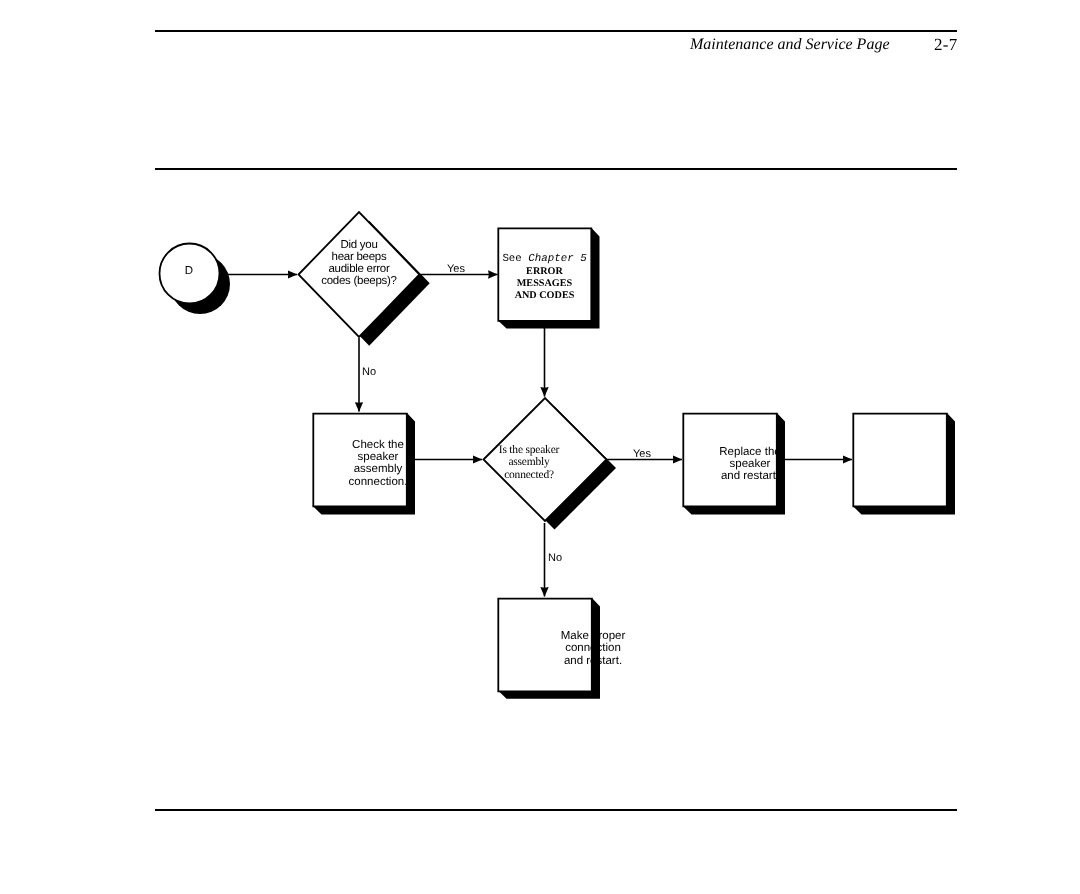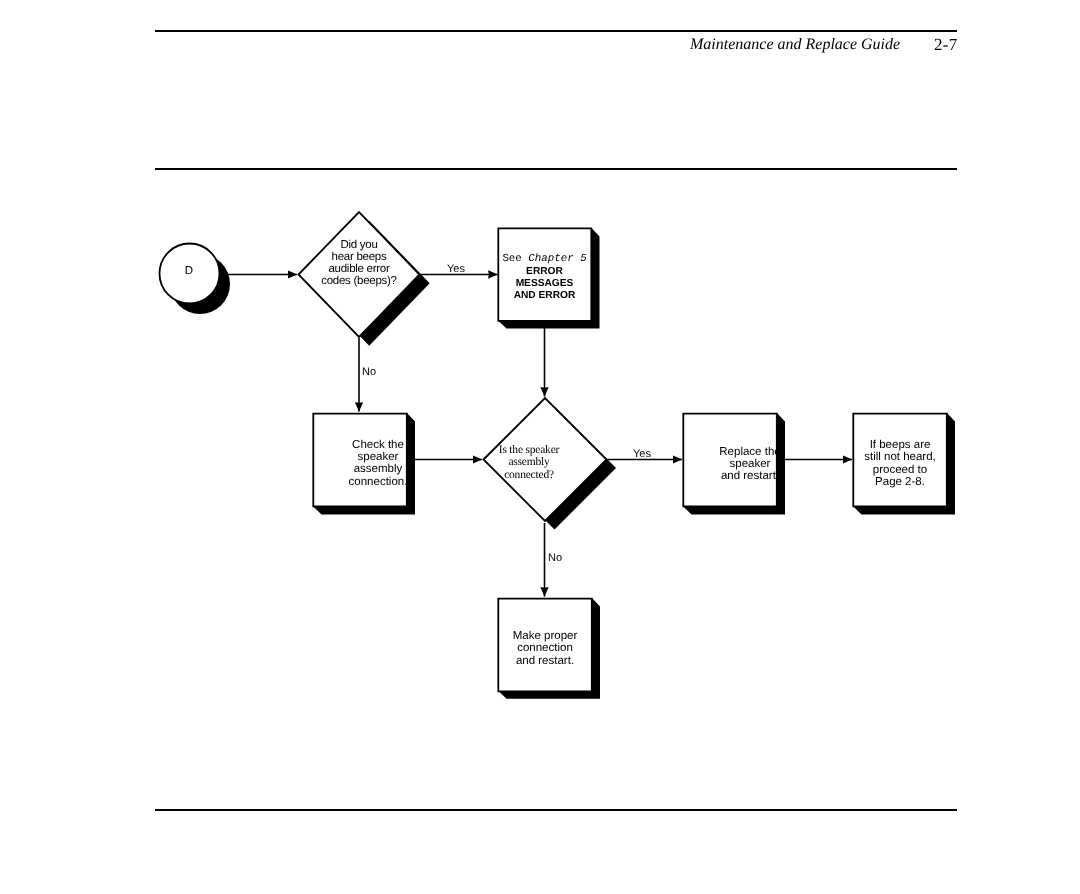--- a/index.html
+++ b/index.html
@@ -15,46 +15,46 @@
   #rule-mid{top:168px;}
   #rule-bot{top:809px;}
   #header{position:absolute;top:36px;left:690px;font-family:"Liberation Serif",serif;
           font-style:italic;font-size:16px;line-height:17px;color:#000;white-space:nowrap;}
   #pagenum{position:absolute;top:36px;left:934px;font-family:"Liberation Serif",serif;
            font-size:17px;line-height:17px;color:#000000;letter-spacing:0.3px;}
   #chart{position:absolute;left:0;top:0;}
   .lbl{position:absolute;text-align:center;color:#000;
        font-family:"Liberation Sans",sans-serif;font-size:11.5px;line-height:11.9px;
        white-space:nowrap;}
-  .lbl b{font-family:Liberation Sans, sans-serif;font-weight:bold;font-size:10.2px;}
+  .lbl b{font-family:Liberation Serif, serif;font-weight:bold;font-size:10.2px;}
   .lbl .r,.lbl .it{font-size:10.8px;font-family:Liberation Mono, monospace;}
   .lbl .it{font-style:italic;}
   .elbl{position:absolute;color:#000;font-family:"Liberation Sans",sans-serif;
         font-size:11px;line-height:13px;white-space:nowrap;}
   #lbl-start{left:159px;top:266px;width:60px;}
   #lbl-d1{left:299px;top:240px;width:120px;letter-spacing:-0.27px;}
   #lbl-b1{left:498px;top:253px;width:93px;line-height:11.9px;}
   #lbl-b2{left:331px;top:438.5px;width:94px;line-height:12.4px;}
   #lbl-d2{left:469px;top:444px;width:120px;line-height:12.3px;letter-spacing:-0.2px;font-family:Liberation Serif, serif;}
   #lbl-b3{left:703px;top:445.5px;width:94px;line-height:12.4px;}
   #lbl-b4{left:853px;top:439px;width:94px;line-height:12.4px;}
-  #lbl-b5{left:498px;top:630px;width:94px;line-height:12.4px;}
+  #lbl-b5{left:498px;top:630px;width:94px;line-height:12.4px;padding-left:48px;}
   #lbl-yes1{left:447px;top:263px;}
   #lbl-no1{left:362px;top:366px;}
   #lbl-yes2{left:633px;top:448px;}
   #lbl-no2{left:548px;top:552px;}
 </style>
 </head>
 <body>
 
 <div class="page">
   <div class="rule" id="rule-top"></div>
   <div class="rule" id="rule-mid"></div>
   <div class="rule" id="rule-bot"></div>
-  <div id="header">Maintenance and Replace Guide</div>
+  <div id="header">Maintenance and Service Page</div>
   <div id="pagenum">2-7</div>
 
   <svg id="chart" width="1080" height="894" viewBox="0 0 1080 894">
     <defs>
       <marker id="arw" markerWidth="10" markerHeight="8.4" refX="9.4" refY="4.2" orient="auto" markerUnits="userSpaceOnUse">
         <path d="M0,0 L9.6,4.2 L0,8.4 L0.7,4.2 Z" fill="#000"></path>
       </marker>
     </defs>
 
     <g class="shadow" fill="#000">
@@ -99,21 +99,21 @@
     <span>Did you</span><br>
     <span>hear beeps</span><br>
     <span>audible error</span><br>
     <span>codes (beeps)?</span>
   </div>
 
   <div class="lbl" id="lbl-b1">
     <span class="r">See </span><span class="it">Chapter 5</span><br>
     <b>ERROR</b><br>
     <b>MESSAGES</b><br>
-    <b>AND ERROR</b>
+    <b>AND CODES</b>
   </div>
 
   <div class="lbl" id="lbl-b2">
     <span>Check the</span><br>
     <span>speaker</span><br>
     <span>assembly</span><br>
     <span>connection.</span>
   </div>
 
   <div class="lbl" id="lbl-d2">
@@ -121,26 +121,20 @@
     <span>assembly</span><br>
     <span>connected?</span>
   </div>
 
   <div class="lbl" id="lbl-b3">
     <span>Replace the</span><br>
     <span>speaker</span><br>
     <span>and restart.</span>
   </div>
 
-  <div class="lbl" id="lbl-b4">
-    <span>If beeps are</span><br>
-    <span>still not heard,</span><br>
-    <span>proceed to</span><br>
-    <span>Page 2-8.</span>
-  </div>
 
   <div class="lbl" id="lbl-b5">
     <span>Make proper</span><br>
     <span>connection</span><br>
     <span>and restart.</span>
   </div>
 
   <div class="elbl" id="lbl-yes1">Yes</div>
   <div class="elbl" id="lbl-no1">No</div>
   <div class="elbl" id="lbl-yes2">Yes</div>

